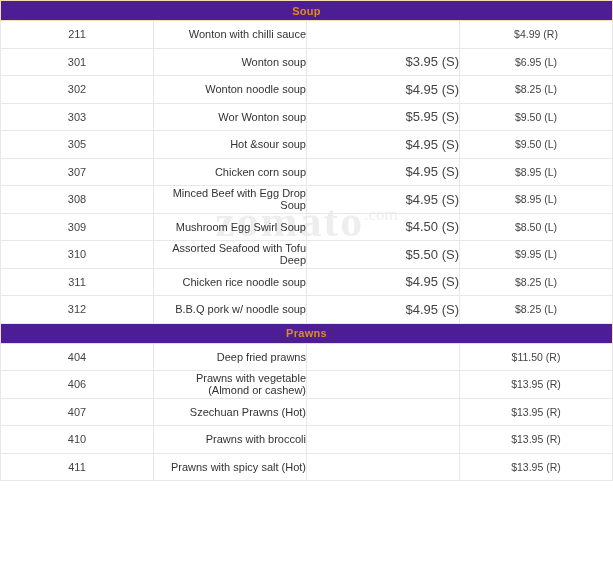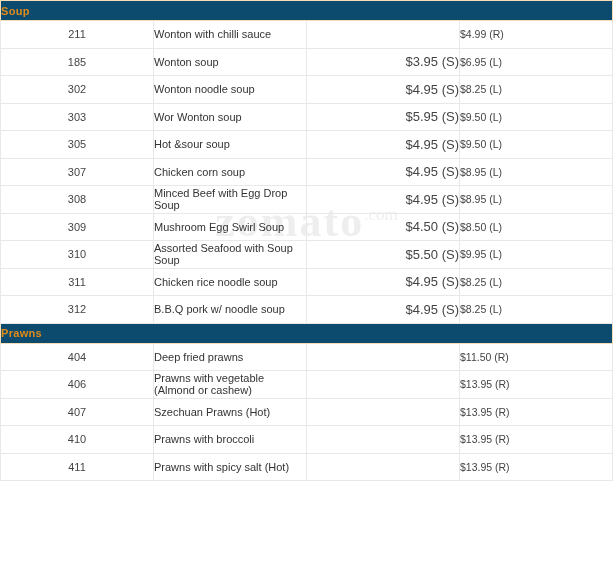--- a/index.html
+++ b/index.html
@@ -22,23 +22,23 @@
     table-layout: fixed;
     position: relative;
     z-index: 2;
   }
   .menu td, .menu th {
     border: 1px solid #e8e8e8;
     padding: 0;
     vertical-align: middle;
   }
   tr.section-row td {
-    background: #0c4a6e;
+    background: #4c1d95;
     border: 1px solid #f3dcb6;
-    text-align: left;
+    text-align: center;
     font-weight: bold;
     color: #e08a19;
     font-size: 11px;
     height: 19px;
     letter-spacing: 0.3px;
   }
   tr.item-row td {
     height: 26.5px;
     background: transparent;
   }
@@ -47,30 +47,31 @@
     text-align: center;
     padding-left: 6px;
     color: #444;
     font-size: 11px;
   }
   .col-name {
     width: 415px;
     padding-left: 7px;
     color: #333;
     font-size: 11px;
+    text-align: right;
   }
   .col-p1 {
     width: 56px;
     text-align: right;
     font-size: 13px;
     color: #444;
   }
   .col-p2 {
     width: 98px;
-    text-align: left;
+    text-align: center;
     padding-right: 7px;
     font-size: 10.5px;
     color: #444;
   }
   .watermark {
     position: absolute;
     top: 196px;
     left: 0;
     width: 613px;
     text-align: center;
@@ -101,21 +102,21 @@
       <tr class="section-row">
         <td colspan="4">Soup</td>
       </tr>
       <tr class="item-row">
         <td class="col-code">211</td>
         <td class="col-name">Wonton with chilli sauce</td>
         <td class="col-p1"></td>
         <td class="col-p2">$4.99 (R)</td>
       </tr>
       <tr class="item-row">
-        <td class="col-code">185</td>
+        <td class="col-code">301</td>
         <td class="col-name">Wonton soup</td>
         <td class="col-p1">$3.95 (S)</td>
         <td class="col-p2">$6.95 (L)</td>
       </tr>
       <tr class="item-row">
         <td class="col-code">302</td>
         <td class="col-name">Wonton noodle soup</td>
         <td class="col-p1">$4.95 (S)</td>
         <td class="col-p2">$8.25 (L)</td>
       </tr>
@@ -144,21 +145,21 @@
         <td class="col-p2">$8.95 (L)</td>
       </tr>
       <tr class="item-row">
         <td class="col-code">309</td>
         <td class="col-name">Mushroom Egg Swirl Soup</td>
         <td class="col-p1">$4.50 (S)</td>
         <td class="col-p2">$8.50 (L)</td>
       </tr>
       <tr class="item-row">
         <td class="col-code">310</td>
-        <td class="col-name">Assorted Seafood with Soup Soup</td>
+        <td class="col-name">Assorted Seafood with Tofu Deep</td>
         <td class="col-p1">$5.50 (S)</td>
         <td class="col-p2">$9.95 (L)</td>
       </tr>
       <tr class="item-row">
         <td class="col-code">311</td>
         <td class="col-name">Chicken rice noodle soup</td>
         <td class="col-p1">$4.95 (S)</td>
         <td class="col-p2">$8.25 (L)</td>
       </tr>
       <tr class="item-row">

